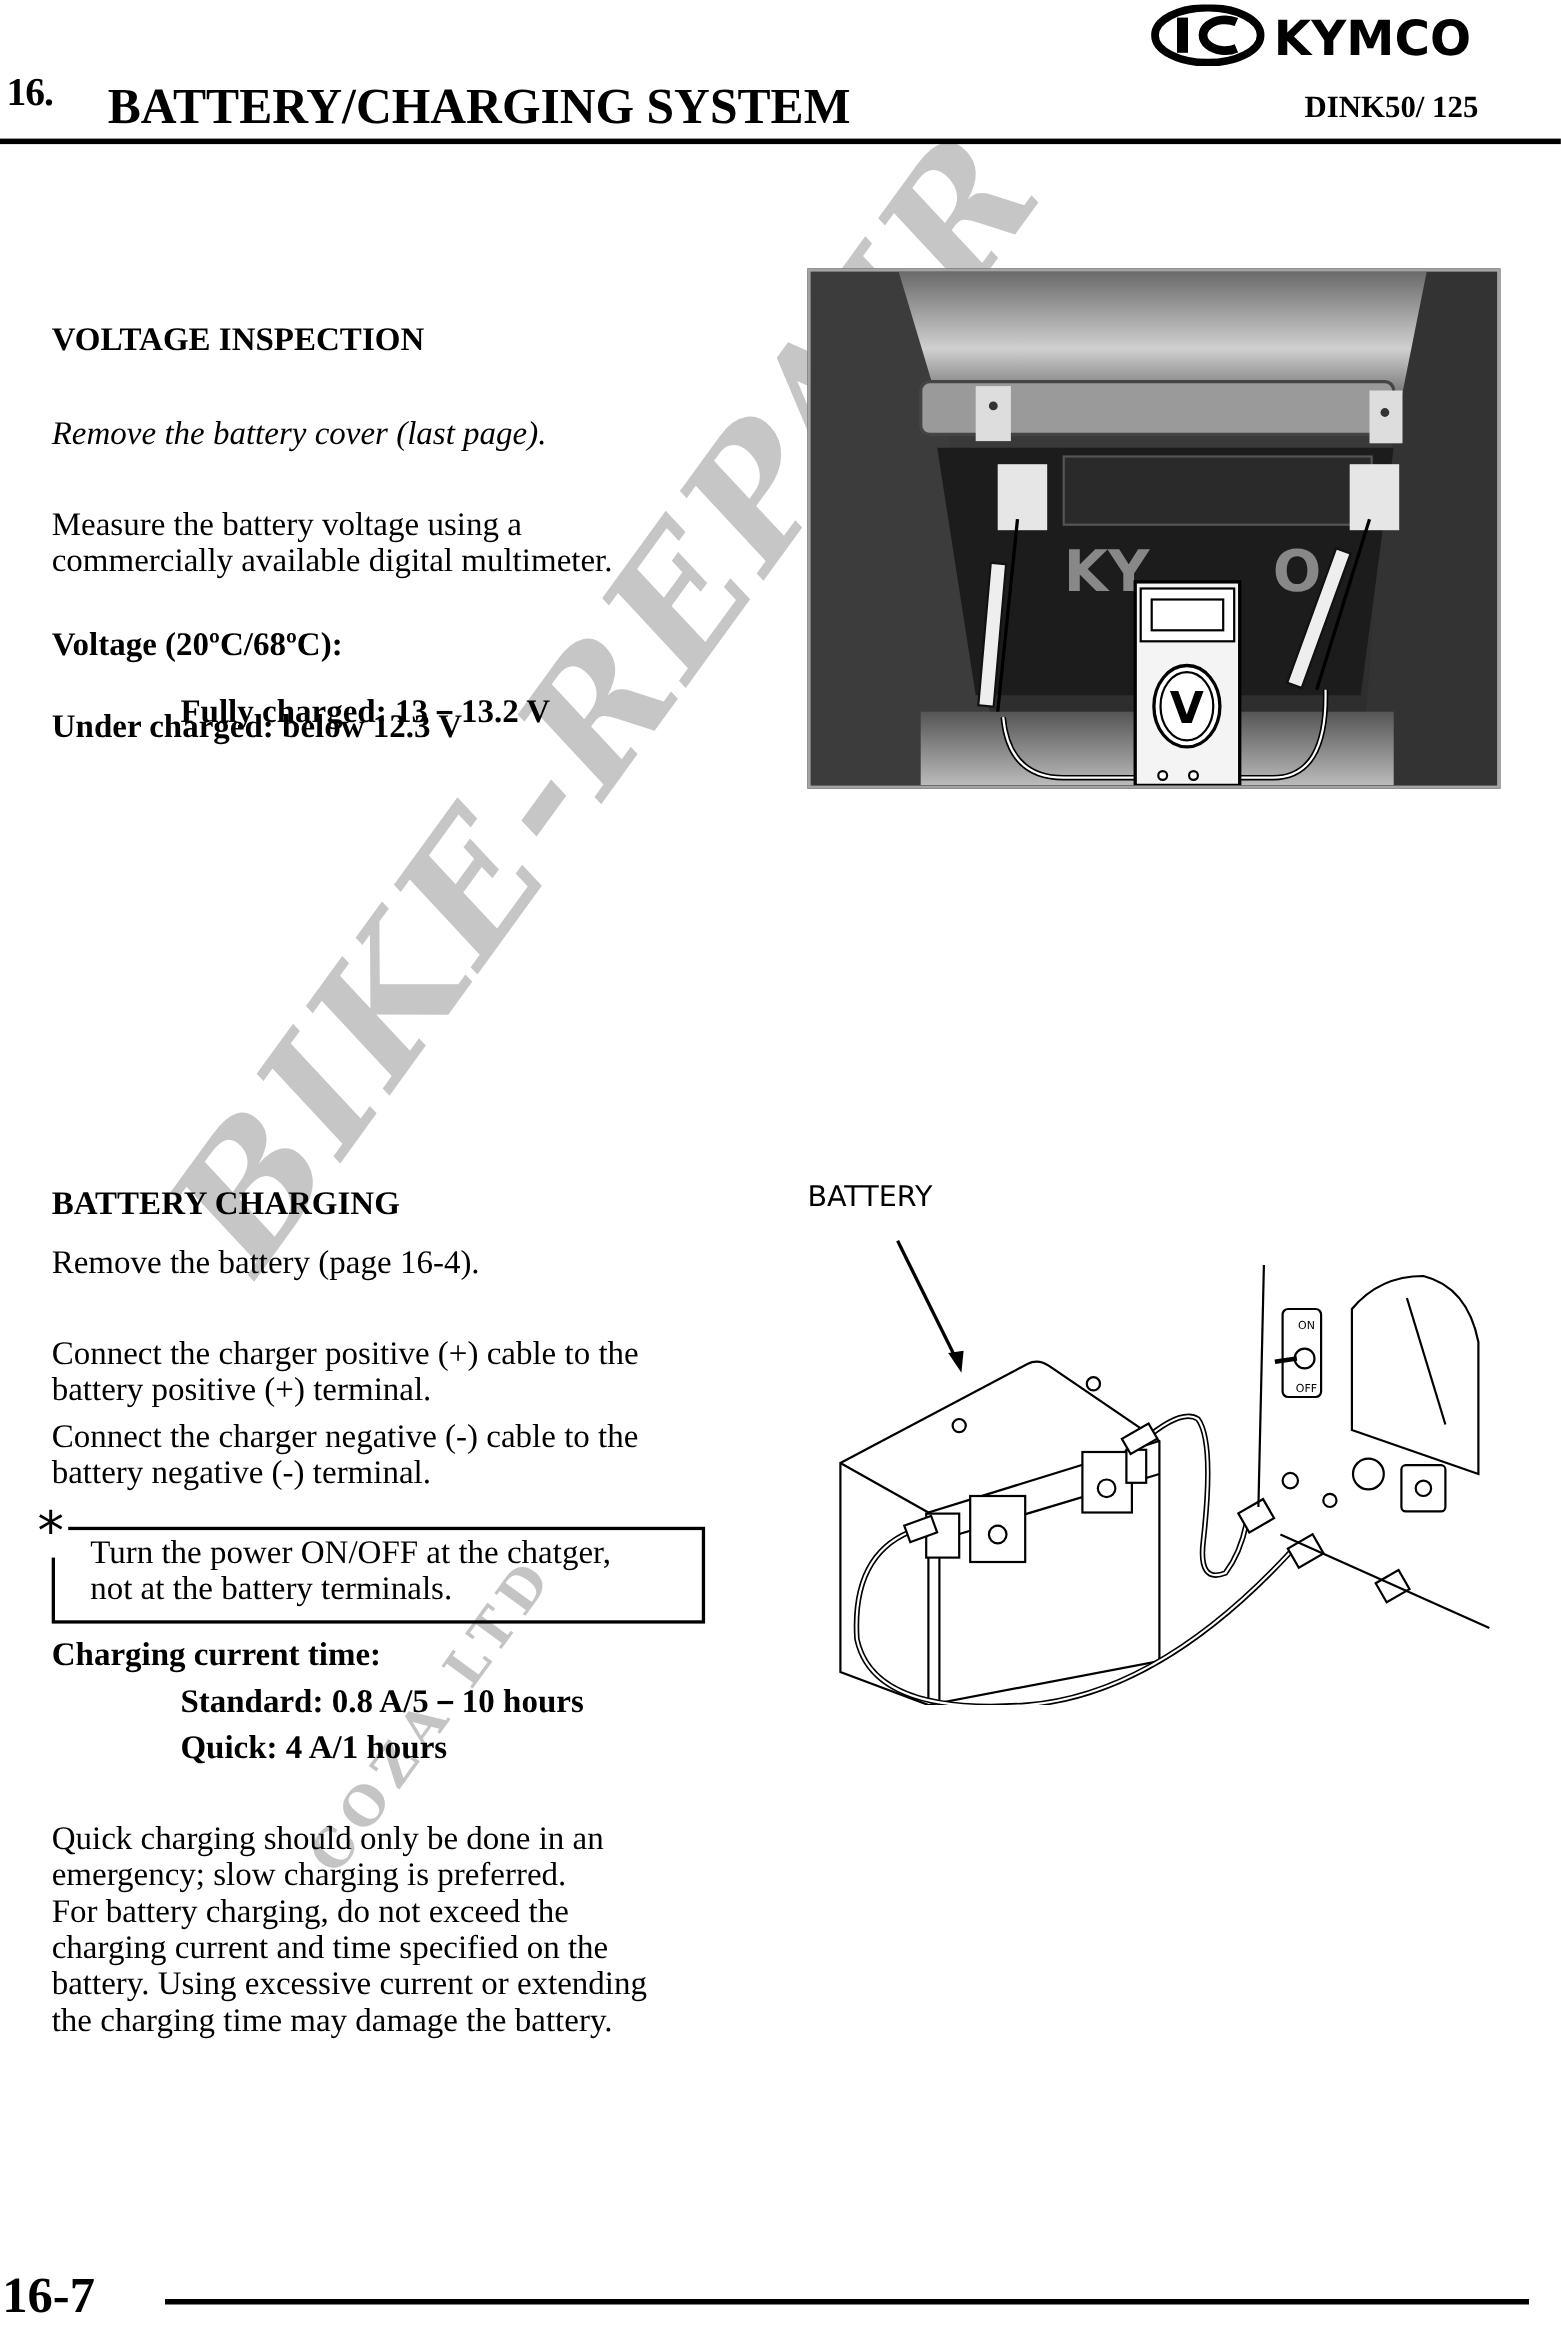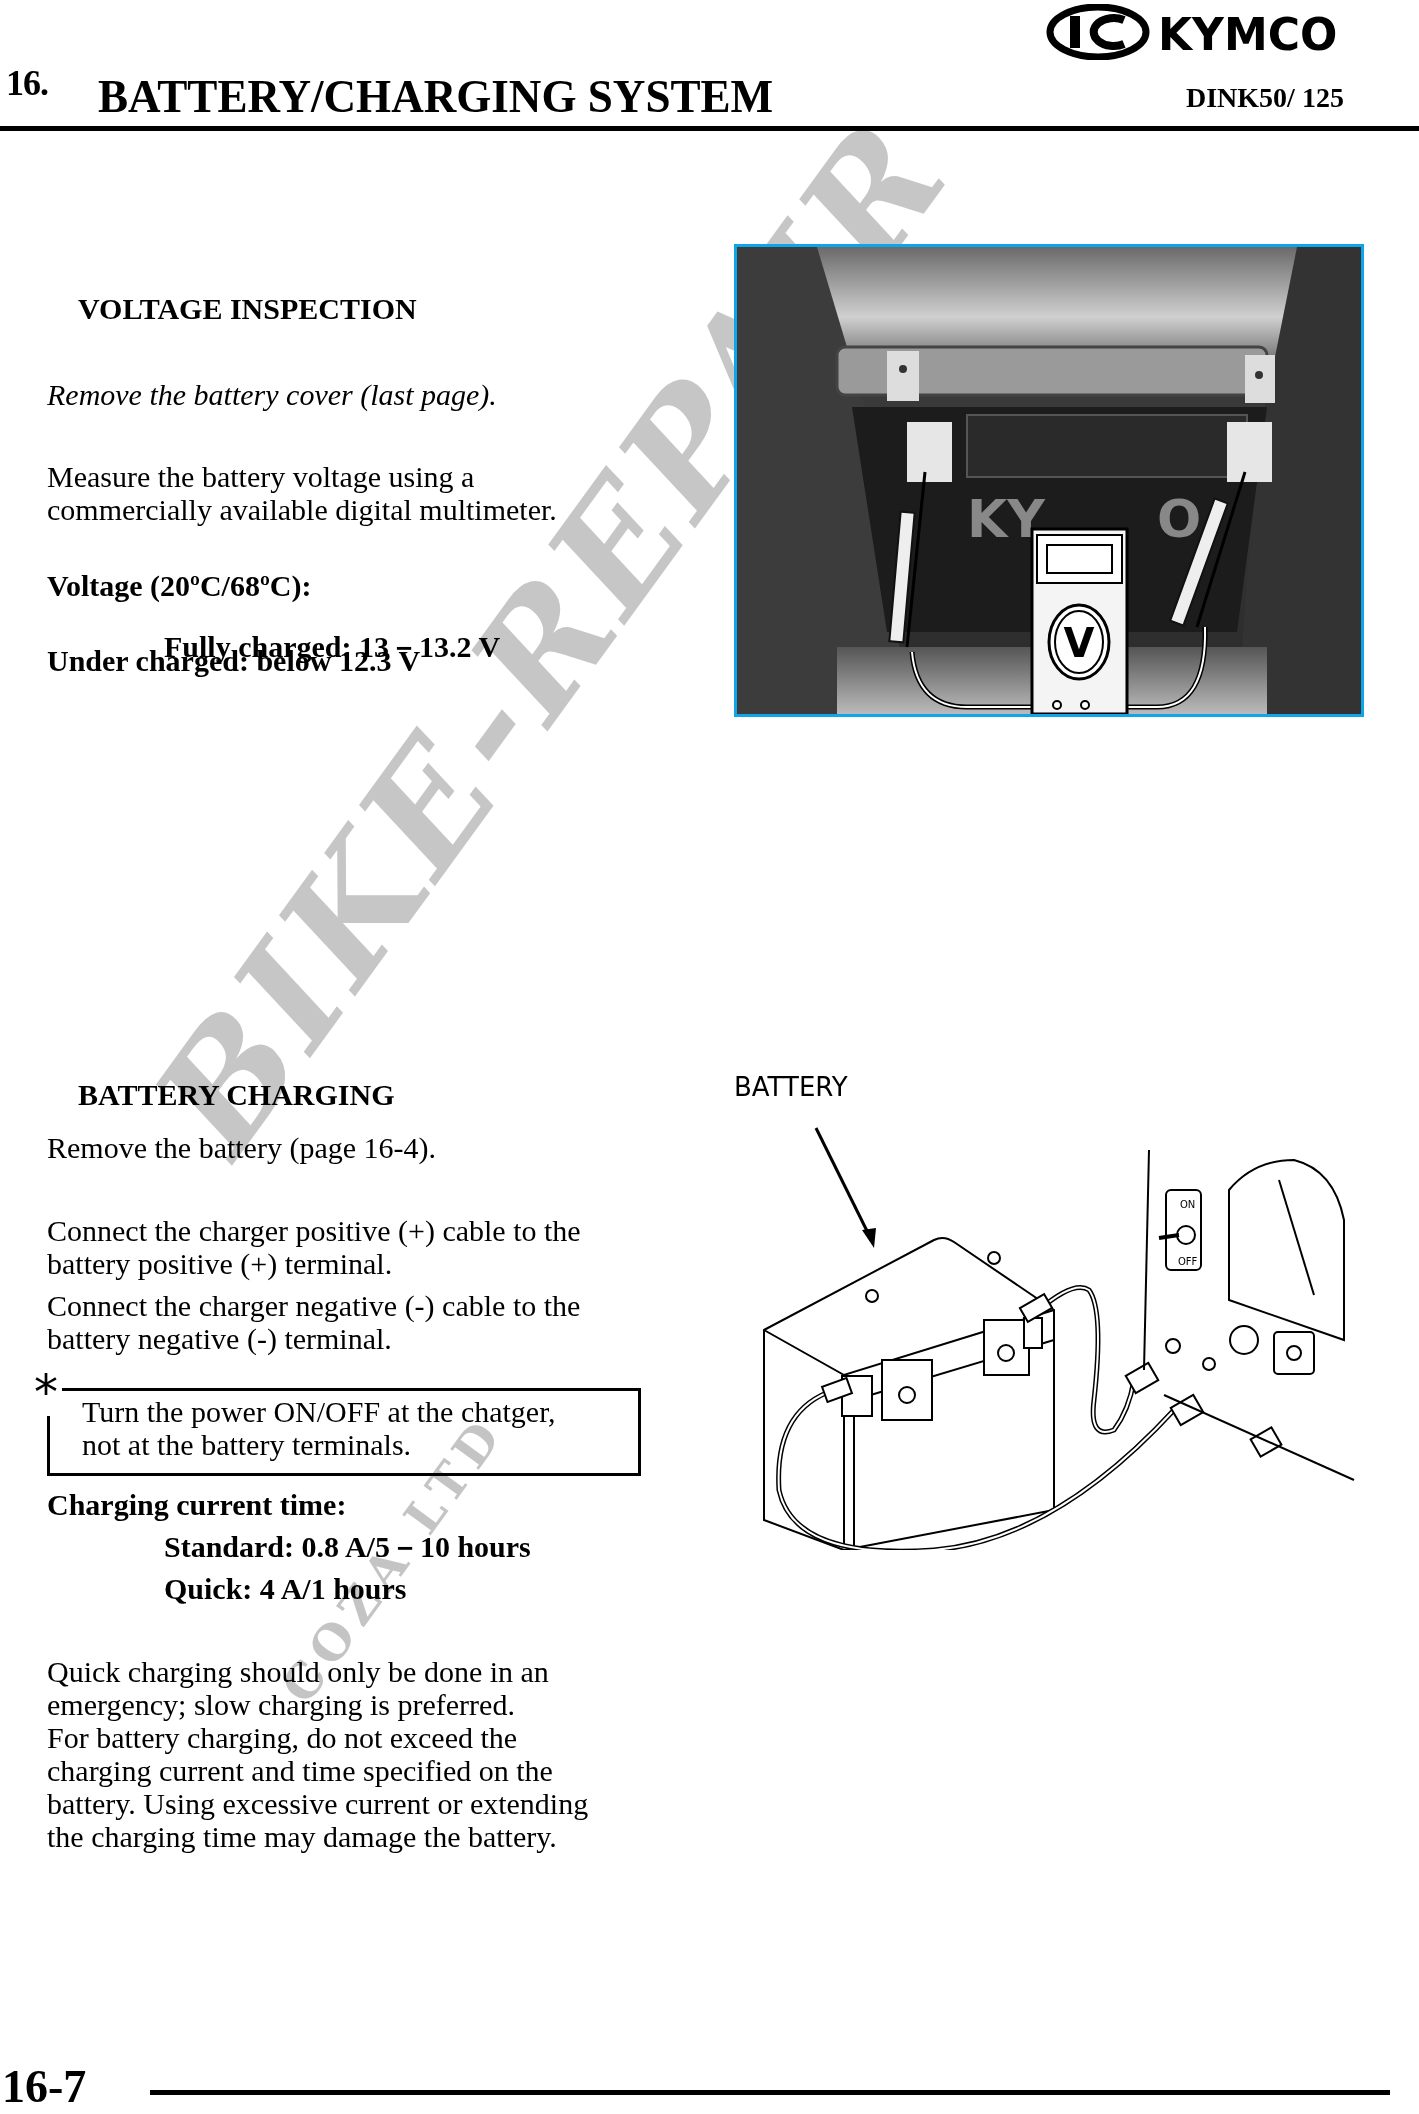--- a/index.html
+++ b/index.html
@@ -3,25 +3,25 @@
 <meta charset="utf-8">
 <style>
   html, body { margin:0; padding:0; background:#ffffff; }
   body { width:1419px; height:2114px; position:relative; overflow:hidden; font-family:"Liberation Serif", "DejaVu Serif", serif; color:#000; }
   .abs { position:absolute; }
   .title-num { left:6px; top:62px; font-size:36px; font-weight:bold; letter-spacing:-1px; }
   .title-text { left:98px; top:70px; font-size:46px; font-weight:bold; transform:scaleX(0.98); transform-origin:left; }
   .model { left:1186px; top:82px; font-size:28px; font-weight:bold; }
   .logo { left:1046px; top:4px; width:350px; height:56px;text-align:right; }
   .top-rule { left:0; top:126px; width:1419px; height:5px; background:#000; }
-  .h2 { font-size:30px; font-weight:bold; left:47px;margin-left:31px; }
+  .h2 { font-size:30px; font-weight:bold; left:47px; }
   .p { font-size:30px; left:47px; line-height:33px; width:640px; }
   .b { font-weight:bold; }
   .indent { left:164px; }
-  .photo { left:734px; top:244px; width:630px; height:473px; border:3px solid #0ea5e9; box-sizing:border-box; background:#222; overflow:hidden; }
+  .photo { left:734px; top:244px; width:630px; height:473px; border:3px solid #a3a3a3; box-sizing:border-box; background:#222; overflow:hidden; }
   .note-box { left:47px; top:1388px; width:594px; height:88px; border:3px solid #000; border-left-width:3px; box-sizing:border-box; }
   .note-text { left:82px; top:1395px; font-size:30px; line-height:33px; width:560px; }
   .asterisk { left:30px; top:1368px; font-size:48px; font-family:"DejaVu Sans", sans-serif; background:#fff; line-height:48px; padding:0 4px; }
   .diagram { left:734px; top:1070px; width:640px; height:480px; }
   .footer-num { left:2px; top:2060px; font-size:46px; font-weight:bold; }
   .footer-rule { left:150px; top:2090px; width:1240px; height:5px; background:#000; }
   .watermark { left:120px; top:1080px; font-family:"DejaVu Serif", serif; font-size:150px; font-weight:bold; font-style:italic; color:#bdbdbd; opacity:0.85; transform:rotate(-54deg); transform-origin:left top; white-space:nowrap; letter-spacing:6px; pointer-events:none; }
   .watermark-sub { left:270px; top:1680px; font-family:"DejaVu Serif", serif; font-size:48px; font-weight:bold; color:#c4c4c4; transform:rotate(-54deg); transform-origin:left top; white-space:nowrap; letter-spacing:8px; pointer-events:none; }
   .content { z-index:2; }
 </style>

